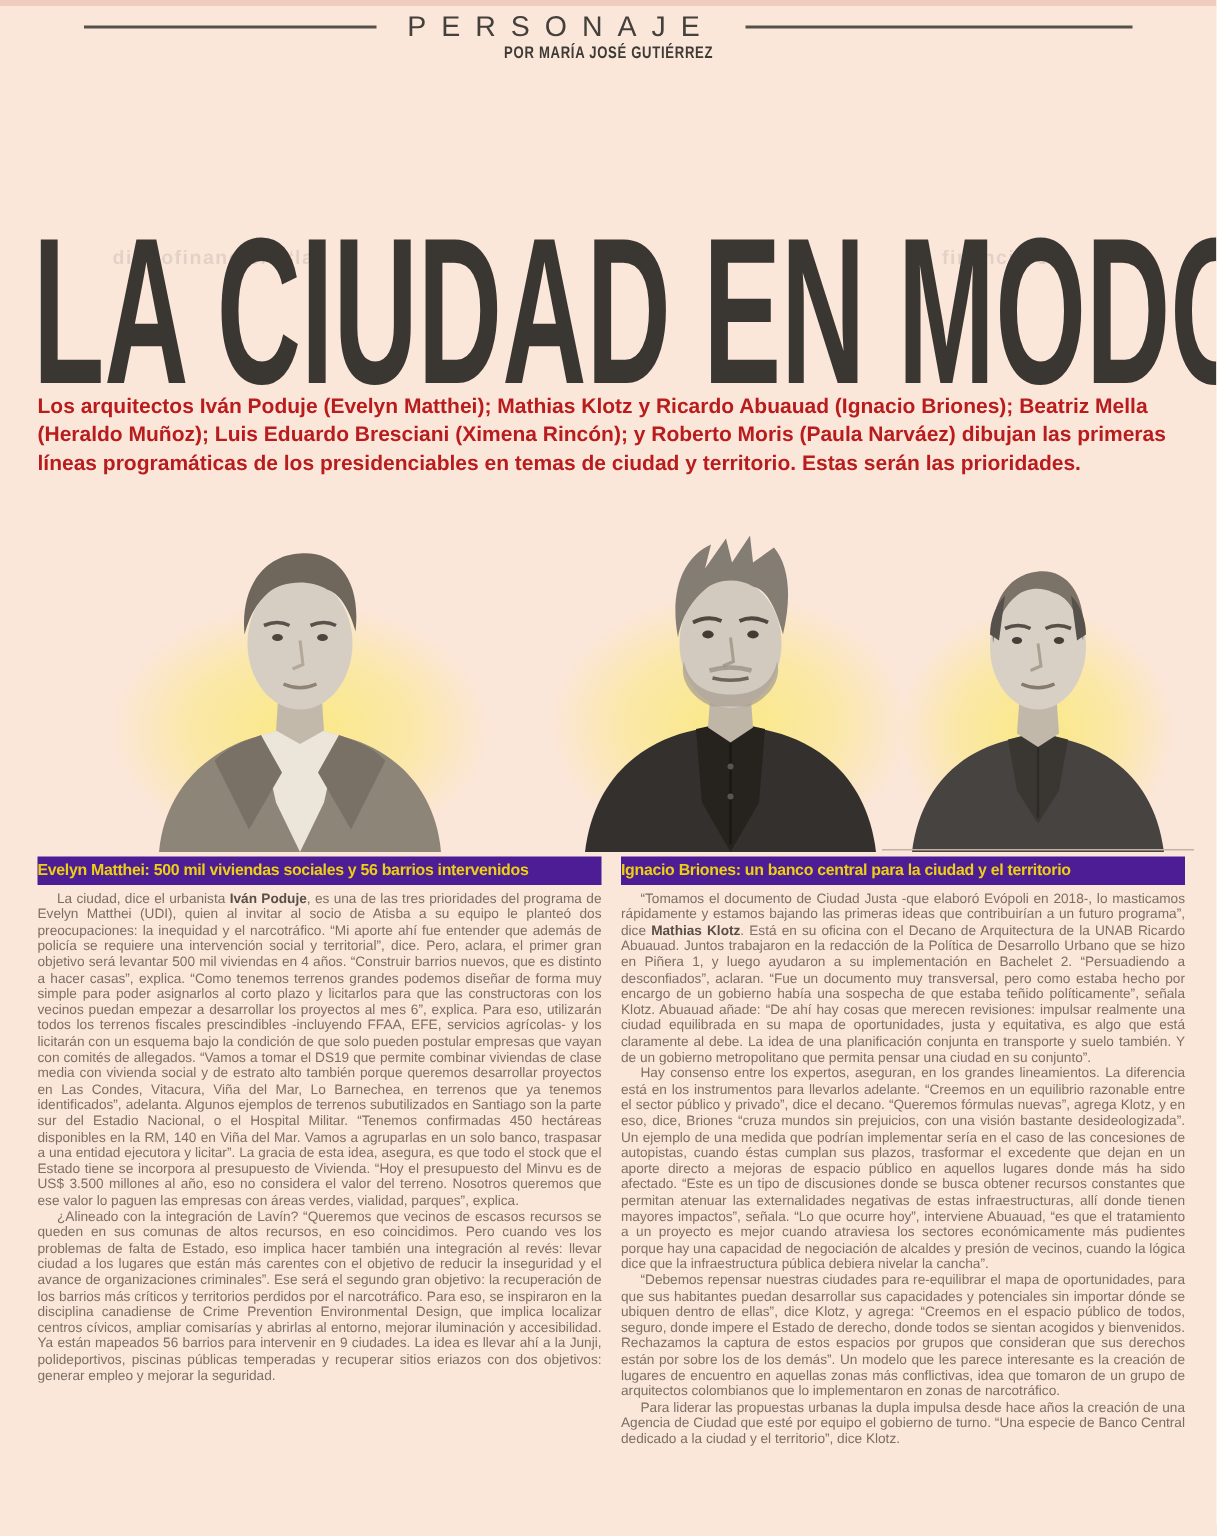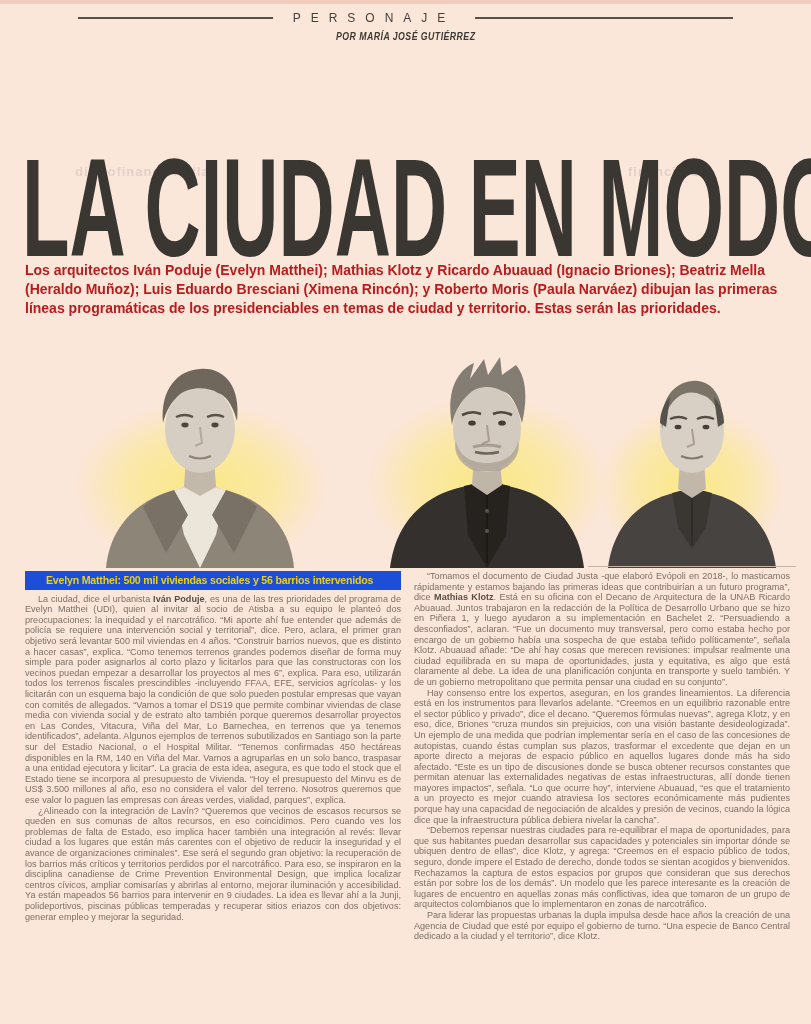--- a/index.html
+++ b/index.html
@@ -9,26 +9,26 @@
   }
   .top-strip{position:absolute;top:0;left:0;width:811px;height:4px;background:#efccbd;}
   .kicker-row{
     position:absolute;top:7px;left:0;width:811px;height:22px;
     display:flex;align-items:center;justify-content:center;gap:20px;
   }
   .rule{height:2px;background:#55504a;}
   .rule-left{width:195px;}
   .rule-right{width:258px;}
   .kicker{
-    margin:0;font-size:12px;font-weight:normal;letter-spacing:10px;
+    margin:0;font-size:19px;font-weight:normal;letter-spacing:10px;
     color:#44403b;line-height:1;
   }
   .byline{
     position:absolute;top:30px;left:0;width:811px;text-align:center;
-    font-size:9.5px;font-weight:bold;letter-spacing:0.5px;color:#3e3a35;font-style:italic;
+    font-size:9.5px;font-weight:bold;letter-spacing:0.5px;color:#3e3a35;
   }
   .byline span{display:inline-block;transform:scale(0.92,1.18);}
   .headline-wrap{position:absolute;top:146px;left:0;width:811px;height:114px;overflow:hidden;}
   .headline{
     position:absolute;left:22px;top:-8px;margin:0;white-space:nowrap;
     font-size:139px;line-height:1;font-weight:bold;color:#3a3733;
     transform:scaleX(0.56);transform-origin:left top;
   }
   .watermark{
     position:absolute;top:18px;font-size:13px;color:#6b6b6b;opacity:0.16;
@@ -47,23 +47,23 @@
       rgba(250,233,128,0.95) 0%,rgba(250,233,128,0.55) 42%,rgba(250,233,128,0) 72%);
   }
   .p1{left:48px;width:305px;height:215px;}
   .p2{left:342px;width:290px;height:223px;}
   .p3{left:580px;width:222px;height:211px;}
   .photo svg{width:100%;height:100%;display:block;}
   .photo-underline{position:absolute;top:566px;left:588px;width:208px;height:1px;background:#c4b2a4;}
   .columns{position:absolute;top:571px;left:25px;width:766px;display:flex;gap:13px;}
   .col{width:376px;}
   .sec-head{
-    margin:0 0 4px 0;background:#1d4ed8;color:#edd012;
+    margin:0 0 4px 0;background:#4c1d95;color:#edd012;
     font-size:10.6px;font-weight:bold;letter-spacing:-0.2px;
-    padding:3px 21px;line-height:1.2;white-space:nowrap;overflow:hidden;
+    padding:3px 0;line-height:1.2;white-space:nowrap;overflow:hidden;
   }
   .body p{
     margin:0;text-indent:13px;text-align:justify;
     font-size:9.1px;line-height:10.6px;color:#7b6f65;letter-spacing:0;
   }
   .body b{color:#574f47;}
 </style>
 </head>
 <body>
 
@@ -149,20 +149,21 @@
 
   <main class="columns">
     <section class="col">
       <h3 class="sec-head">Evelyn Matthei: 500 mil viviendas sociales y 56 barrios intervenidos</h3>
       <div class="body">
           <p><span>La ciudad, dice el urbanista </span><b>Iván Poduje</b><span>, es una de las tres prioridades del programa de Evelyn Matthei (UDI), quien al invitar al socio de Atisba a su equipo le planteó dos preocupaciones: la inequidad y el narcotráfico. “Mi aporte ahí fue entender que además de policía se requiere una intervención social y territorial”, dice. Pero, aclara, el primer gran objetivo será levantar 500 mil viviendas en 4 años. “Construir barrios nuevos, que es distinto a hacer casas”, explica. “Como tenemos terrenos grandes podemos diseñar de forma muy simple para poder asignarlos al corto plazo y licitarlos para que las constructoras con los vecinos puedan empezar a desarrollar los proyectos al mes 6”, explica. Para eso, utilizarán todos los terrenos fiscales prescindibles -incluyendo FFAA, EFE, servicios agrícolas- y los licitarán con un esquema bajo la condición de que solo pueden postular empresas que vayan con comités de allegados. “Vamos a tomar el DS19 que permite combinar viviendas de clase media con vivienda social y de estrato alto también porque queremos desarrollar proyectos en Las Condes, Vitacura, Viña del Mar, Lo Barnechea, en terrenos que ya tenemos identificados”, adelanta. Algunos ejemplos de terrenos subutilizados en Santiago son la parte sur del Estadio Nacional, o el Hospital Militar. “Tenemos confirmadas 450 hectáreas disponibles en la RM, 140 en Viña del Mar. Vamos a agruparlas en un solo banco, traspasar a una entidad ejecutora y licitar”. La gracia de esta idea, asegura, es que todo el stock que el Estado tiene se incorpora al presupuesto de Vivienda. “Hoy el presupuesto del Minvu es de US$ 3.500 millones al año, eso no considera el valor del terreno. Nosotros queremos que ese valor lo paguen las empresas con áreas verdes, vialidad, parques”, explica.</span></p>
           <p><span>¿Alineado con la integración de Lavín? “Queremos que vecinos de escasos recursos se queden en sus comunas de altos recursos, en eso coincidimos. Pero cuando ves los problemas de falta de Estado, eso implica hacer también una integración al revés: llevar ciudad a los lugares que están más carentes con el objetivo de reducir la inseguridad y el avance de organizaciones criminales”. Ese será el segundo gran objetivo: la recuperación de los barrios más críticos y territorios perdidos por el narcotráfico. Para eso, se inspiraron en la disciplina canadiense de Crime Prevention Environmental Design, que implica localizar centros cívicos, ampliar comisarías y abrirlas al entorno, mejorar iluminación y accesibilidad. Ya están mapeados 56 barrios para intervenir en 9 ciudades. La idea es llevar ahí a la Junji, polideportivos, piscinas públicas temperadas y recuperar sitios eriazos con dos objetivos: generar empleo y mejorar la seguridad.</span></p>
         </div>
     </section>
     <section class="col">
+      <h3 class="sec-head">Ignacio Briones: un banco central para la ciudad y el territorio</h3>
       <div class="body">
           <p><span>“Tomamos el documento de Ciudad Justa -que elaboró Evópoli en 2018-, lo masticamos rápidamente y estamos bajando las primeras ideas que contribuirían a un futuro programa”, dice </span><b>Mathias Klotz</b><span>. Está en su oficina con el Decano de Arquitectura de la UNAB Ricardo Abuauad. Juntos trabajaron en la redacción de la Política de Desarrollo Urbano que se hizo en Piñera 1, y luego ayudaron a su implementación en Bachelet 2. “Persuadiendo a desconfiados”, aclaran. “Fue un documento muy transversal, pero como estaba hecho por encargo de un gobierno había una sospecha de que estaba teñido políticamente”, señala Klotz. Abuauad añade: “De ahí hay cosas que merecen revisiones: impulsar realmente una ciudad equilibrada en su mapa de oportunidades, justa y equitativa, es algo que está claramente al debe. La idea de una planificación conjunta en transporte y suelo también. Y de un gobierno metropolitano que permita pensar una ciudad en su conjunto”.</span></p>
           <p><span>Hay consenso entre los expertos, aseguran, en los grandes lineamientos. La diferencia está en los instrumentos para llevarlos adelante. “Creemos en un equilibrio razonable entre el sector público y privado”, dice el decano. “Queremos fórmulas nuevas”, agrega Klotz, y en eso, dice, Briones “cruza mundos sin prejuicios, con una visión bastante desideologizada”. Un ejemplo de una medida que podrían implementar sería en el caso de las concesiones de autopistas, cuando éstas cumplan sus plazos, trasformar el excedente que dejan en un aporte directo a mejoras de espacio público en aquellos lugares donde más ha sido afectado. “Este es un tipo de discusiones donde se busca obtener recursos constantes que permitan atenuar las externalidades negativas de estas infraestructuras, allí donde tienen mayores impactos”, señala. “Lo que ocurre hoy”, interviene Abuauad, “es que el tratamiento a un proyecto es mejor cuando atraviesa los sectores económicamente más pudientes porque hay una capacidad de negociación de alcaldes y presión de vecinos, cuando la lógica dice que la infraestructura pública debiera nivelar la cancha”.</span></p>
           <p><span>“Debemos repensar nuestras ciudades para re-equilibrar el mapa de oportunidades, para que sus habitantes puedan desarrollar sus capacidades y potenciales sin importar dónde se ubiquen dentro de ellas”, dice Klotz, y agrega: “Creemos en el espacio público de todos, seguro, donde impere el Estado de derecho, donde todos se sientan acogidos y bienvenidos. Rechazamos la captura de estos espacios por grupos que consideran que sus derechos están por sobre los de los demás”. Un modelo que les parece interesante es la creación de lugares de encuentro en aquellas zonas más conflictivas, idea que tomaron de un grupo de arquitectos colombianos que lo implementaron en zonas de narcotráfico.</span></p>
           <p><span>Para liderar las propuestas urbanas la dupla impulsa desde hace años la creación de una Agencia de Ciudad que esté por equipo el gobierno de turno. “Una especie de Banco Central dedicado a la ciudad y el territorio”, dice Klotz.</span></p>
         </div>
     </section>
   </main>
 </div>
 

